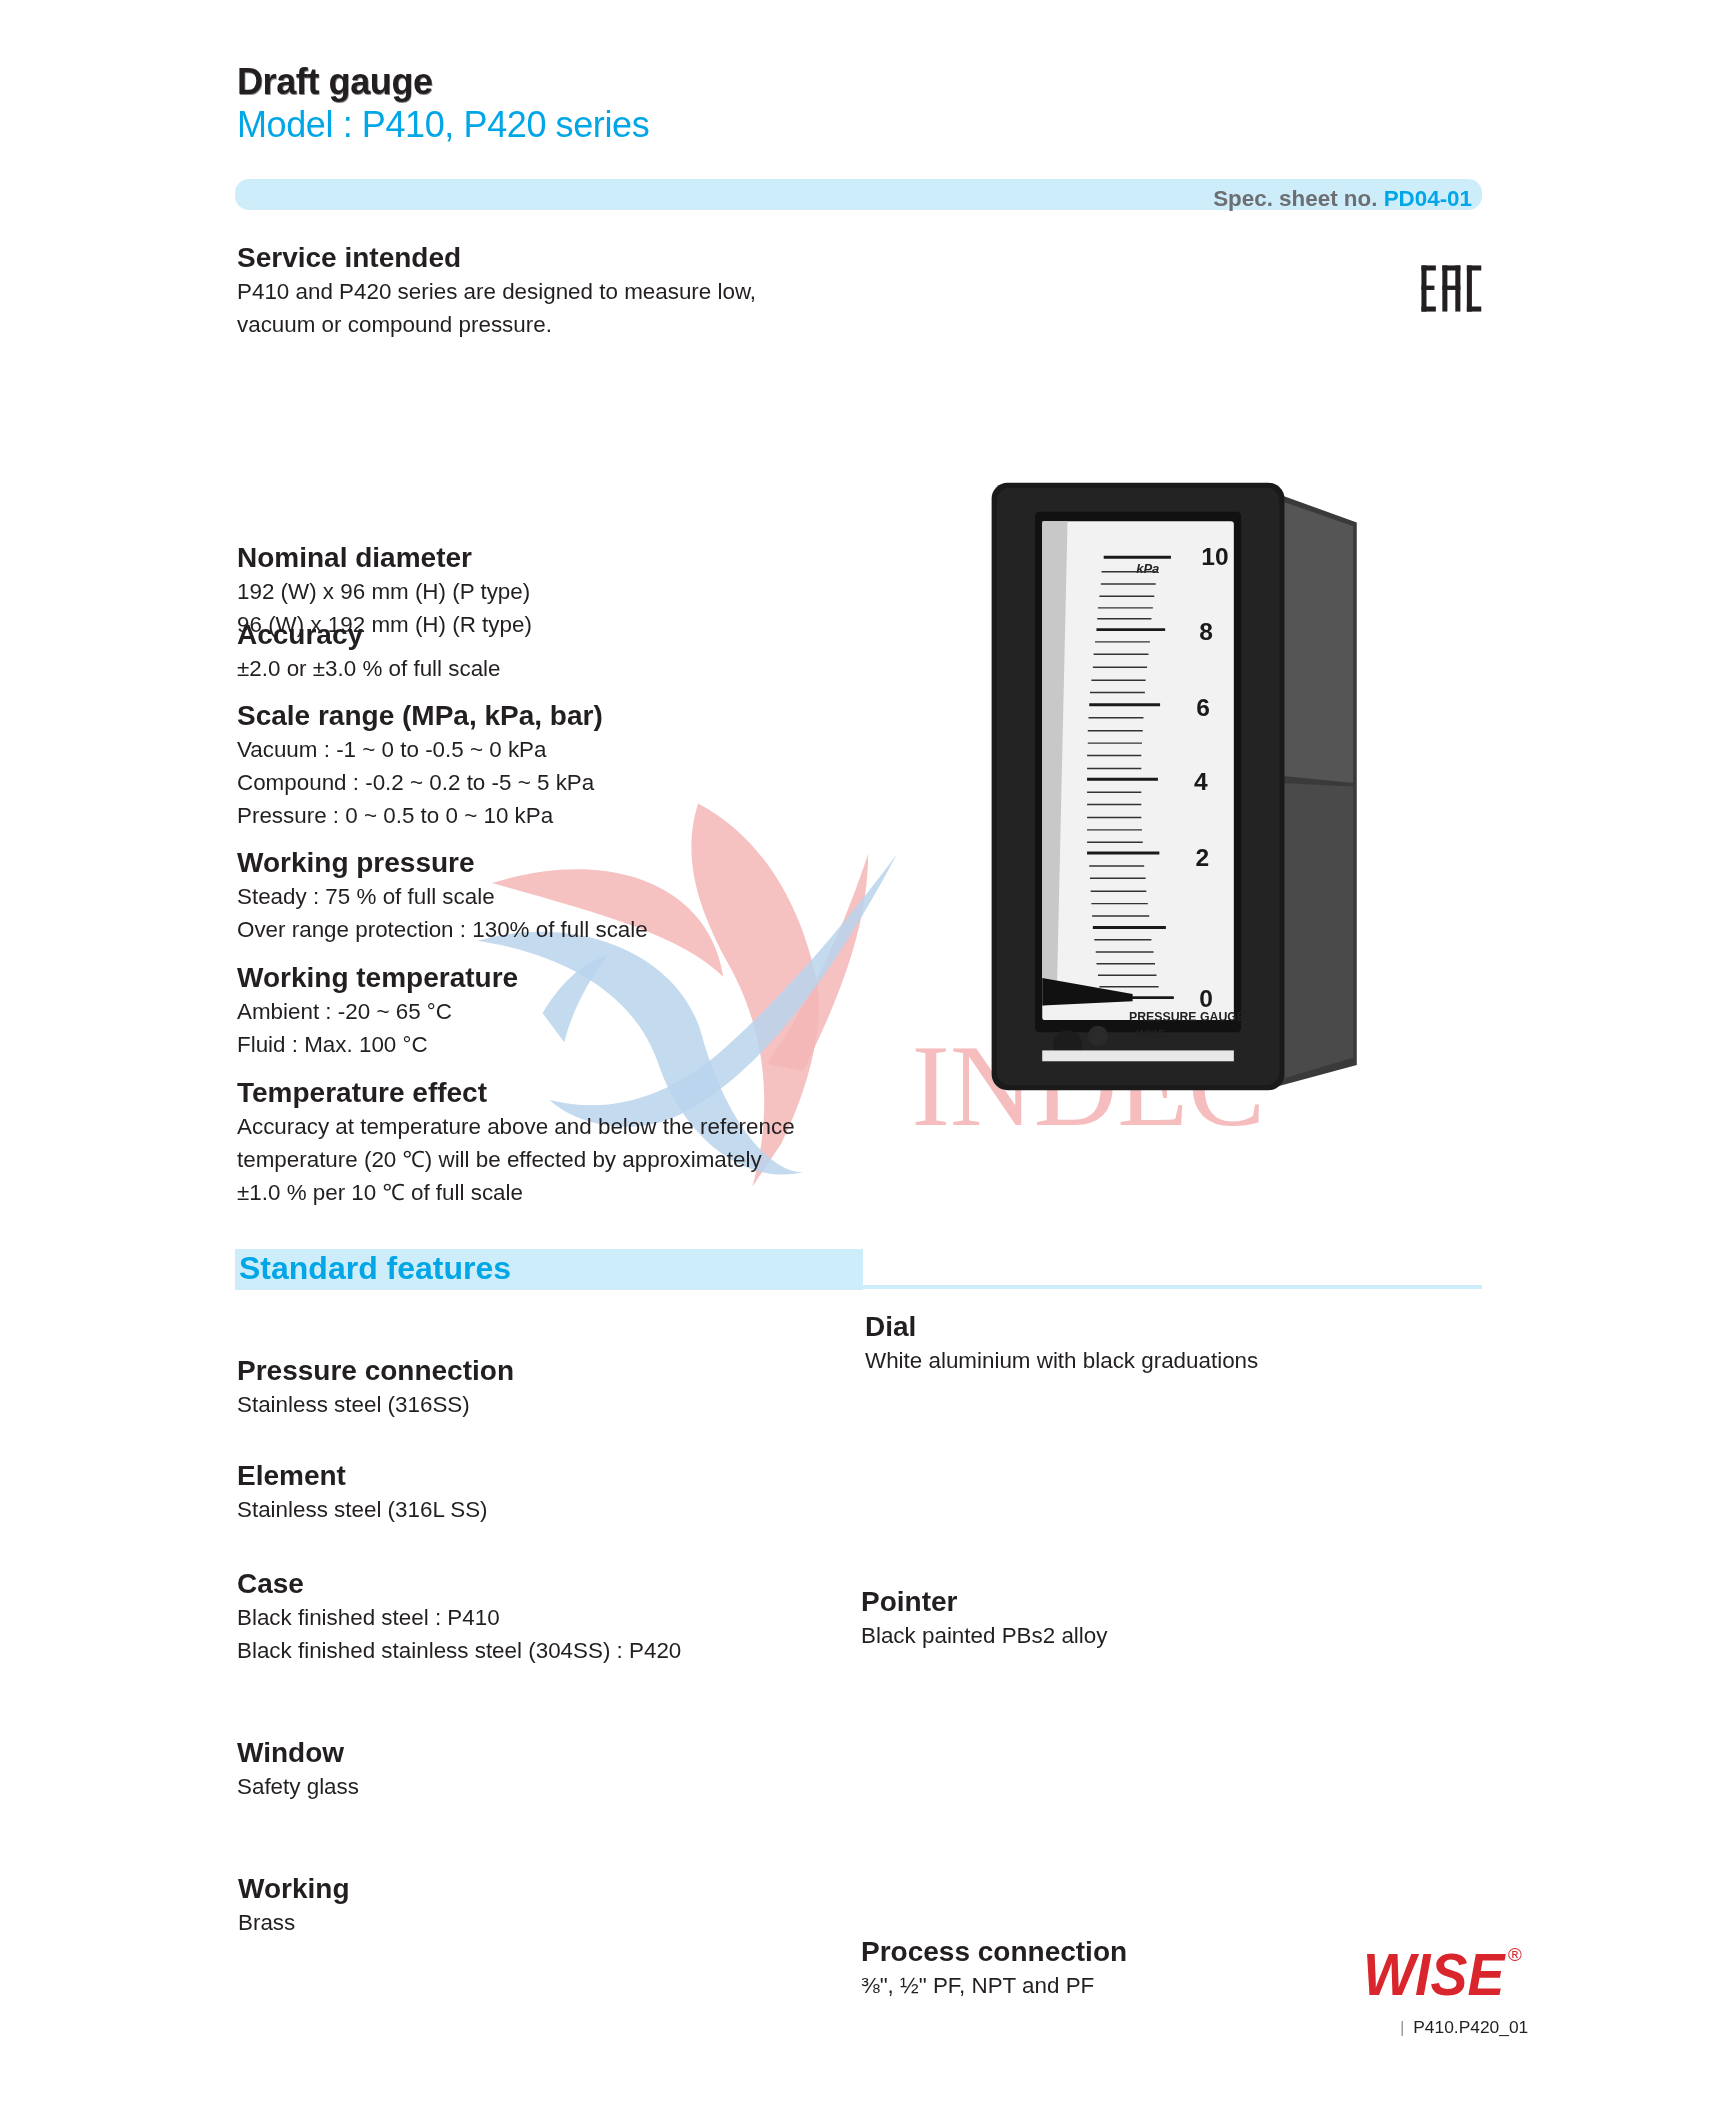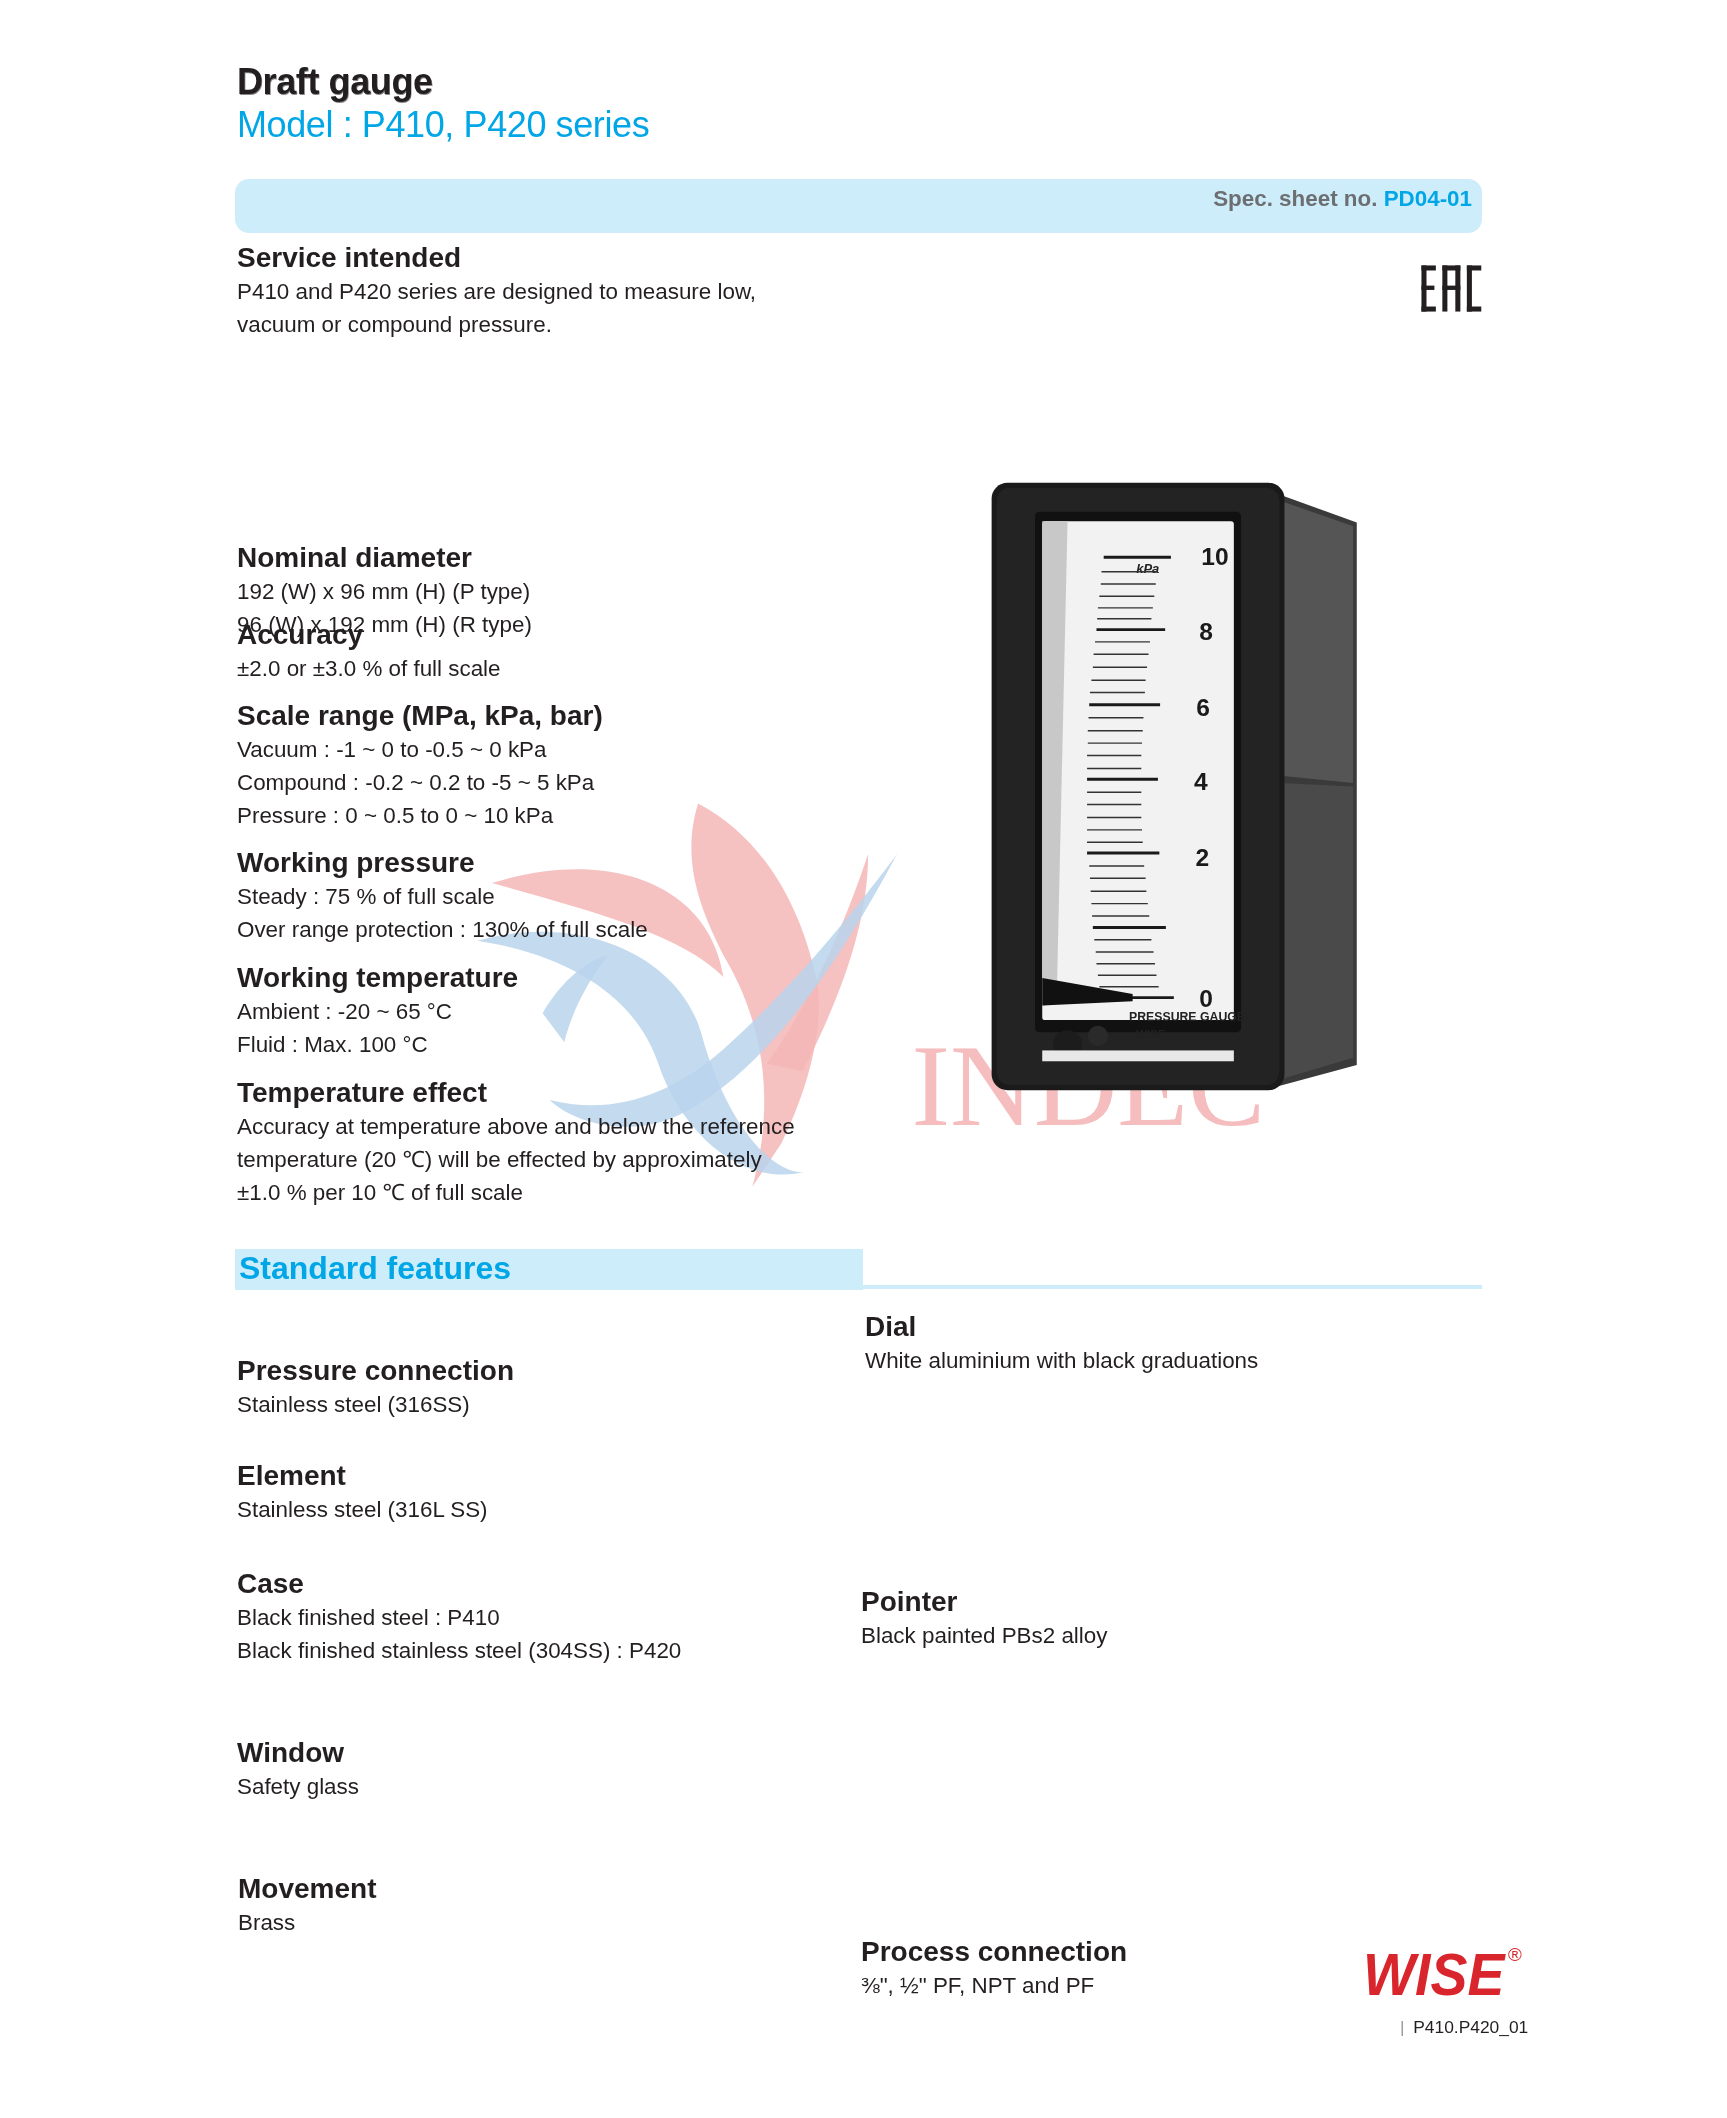--- a/index.html
+++ b/index.html
@@ -4,21 +4,21 @@
   <style>
     html, body { margin: 0; padding: 0; background: #ffffff; }
     body {
       width: 1728px; height: 2119px; position: relative; overflow: hidden;
       font-family: "Liberation Sans", sans-serif; color: #231f20;
     }
     .abs { position: absolute; }
     .title { left: 237px; top: 61px; font-size: 36px; font-weight: bold; color: #231f20; letter-spacing: -0.4px;
       text-shadow: 0.7px 0.7px 0 #888; }
     .model { left: 237px; top: 104px; font-size: 36px; font-weight: normal; color: #00a6e6; letter-spacing: -0.4px; }
-    .spec-band { left: 235px; top: 179px; width: 1247px; height: 54px; background: #cdedfb; border-radius: 14px; }
+    .spec-band { left: 235px; top: 179px; width: 1247px; height: 31px; background: #cdedfb; border-radius: 14px; }
     .spec-text { right: 10px; top: 7.2px; font-size: 22.4px; font-weight: bold; color: #6d6e71; white-space: nowrap; position: absolute; }
     .spec-text .no { color: #00a6e6; }
     .eac { left: 1420px; top: 264px; width: 62px; height: 49px; }
 
     .h { font-size: 28px; font-weight: bold; color: #231f20; white-space: nowrap; }
     .t { font-size: 22.4px; color: #231f20; line-height: 30px; white-space: nowrap; }
 
     .sec { position: absolute; left: 237px; }
     .sec .t { margin-top: 2.9px; }
 
@@ -208,21 +208,21 @@
 </div>
 <div class="sec" style="top:1586px; left:861px;">
   <div class="h">Pointer</div>
   <div class="t">Black painted PBs2 alloy</div>
 </div>
 <div class="sec" style="top:1737px;">
   <div class="h">Window</div>
   <div class="t">Safety glass</div>
 </div>
 <div class="sec" style="top:1873px; left:238px;">
-  <div class="h">Movement</div>
+  <div class="h">Working</div>
   <div class="t">Brass</div>
 </div>
 <div class="sec" style="top:1936px; left:861px;">
   <div class="h">Process connection</div>
   <div class="t">⅜", ½" PF, NPT and PF</div>
 </div>
 
 <svg class="abs wise" viewBox="0 0 230 90">
   <text x="4" y="78" font-family="Liberation Sans, sans-serif" font-weight="bold" font-style="italic" font-size="82" fill="#d9262c" transform="scale(1,1)" textLength="196" lengthAdjust="spacingAndGlyphs">WISE</text>
   <text x="205" y="30" font-family="Liberation Sans, sans-serif" font-size="26" fill="#d9262c">®</text>

